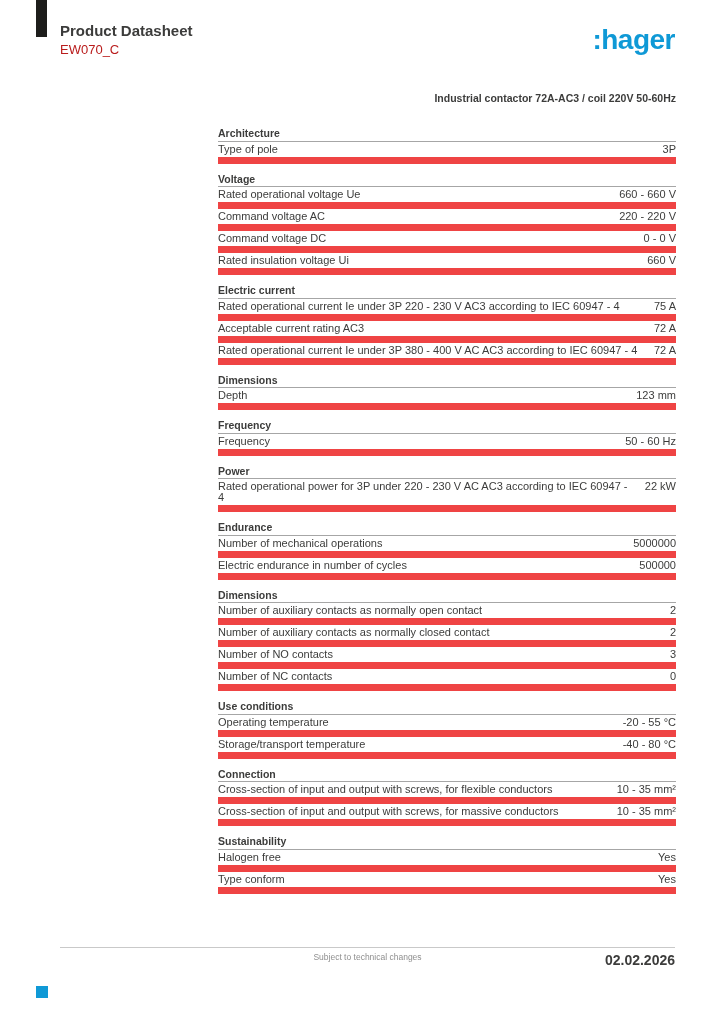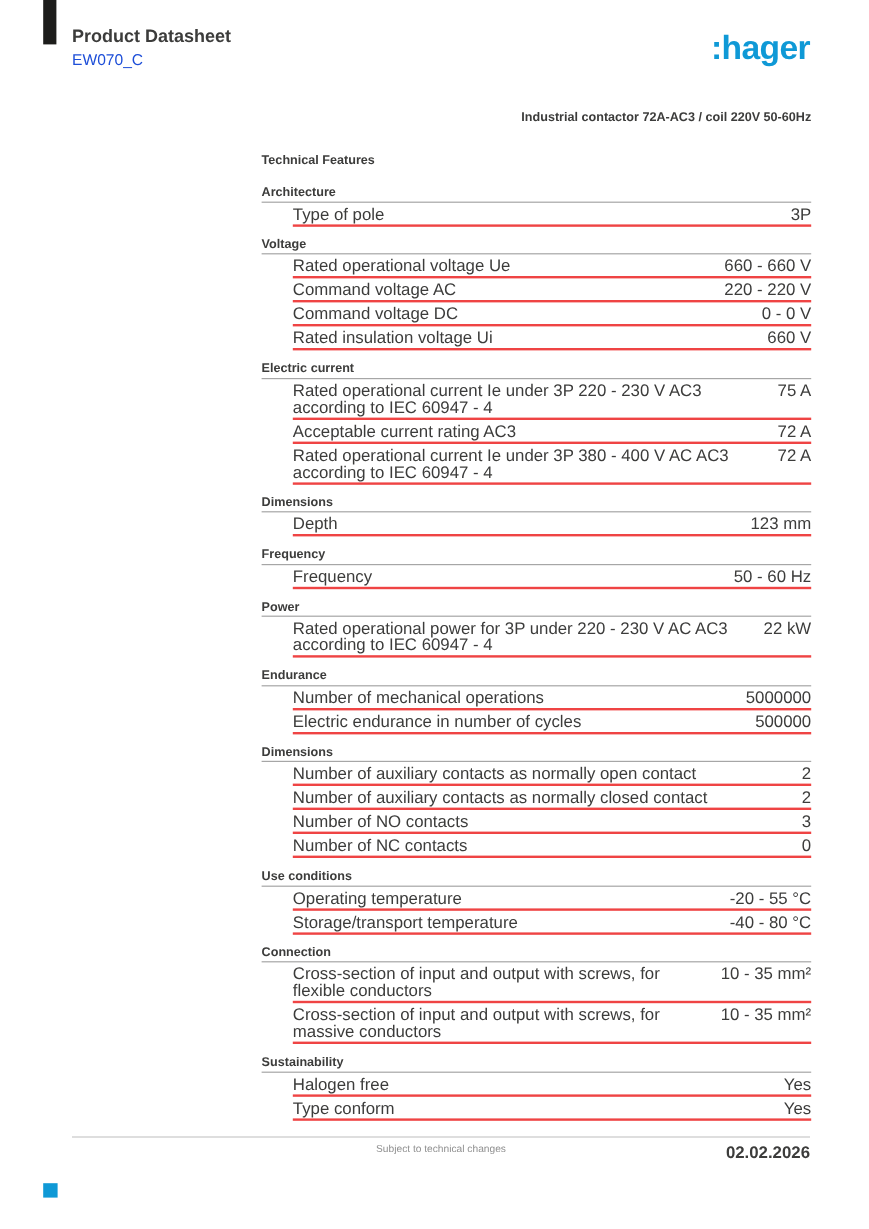--- a/index.html
+++ b/index.html
@@ -27,21 +27,21 @@
     position: absolute; left: 36px; top: 986px;
     width: 12px; height: 12px;
     background: var(--brand, #0f99d6);
   }
   
   .page-header {
     position: absolute; top: 22px; left: 60px; right: 49px;
     display: flex; justify-content: space-between; align-items: flex-start;
   }
   .doc-title { font-size: 15px; font-weight: bold; color: #3c3c3b; line-height: 1.2; }
-  .doc-ref   { font-size: 13px; color: #1d4ed8; margin-top: 2px; }
+  .doc-ref   { font-size: 13px; color: #b91c1c; margin-top: 2px; }
   .logo {
     font-size: 28px; font-weight: bold;
     color: var(--brand, #0f99d6);
     letter-spacing: -0.5px;
     line-height: 1;
     margin-top: 4px;
   }
   
   .content {
     position: absolute; top: 92px; left: 218px;
@@ -50,24 +50,23 @@
   .product-title  { font-size: 10.5px; font-weight: bold; margin: 0 0 24px 0; text-align: right; }
   .features-title { font-size: 10.5px; font-weight: bold; margin: 0 0 15px 0; }
   .section { margin-bottom: 10px; }
   .section-header {
     font-size: 10.5px; font-weight: bold; line-height: 1;
     padding-bottom: 2px;
     border-bottom: 1px solid #a6a6a6;
   }
   .row {
     display: flex; justify-content: space-between; align-items: baseline;
-    font-size: 14px; line-height: 1;
+    font-size: 11px; line-height: 1;
     padding: 2px 0;
-    border-bottom: 2px solid #ef4444;
-    margin-left: 26px;
+    border-bottom: 7px solid #ef4444;
   }
   .row .label { text-align: left; }
   .row .value { text-align: right; white-space: nowrap; margin-left: 14px; }
   
   .page-footer {
     position: absolute; top: 947px; left: 60px; right: 49px;
     border-top: 1px solid #c9c9c9;
     padding-top: 4px;
   }
   .footer-bar { position: relative; height: 12px; }
@@ -91,21 +90,20 @@
   <header class="page-header">
     <div class="header-left">
       <div class="doc-title">Product Datasheet</div>
       <div class="doc-ref">EW070_C</div>
     </div>
     <div class="logo">:hager</div>
   </header>
 
   <main class="content">
     <h1 class="product-title">Industrial contactor 72A-AC3 / coil 220V 50-60Hz</h1>
-    <h2 class="features-title">Technical Features</h2>
     <div id="sections">
         <section class="section">
           <div class="section-header">Architecture</div>
           <div class="row">
             <span class="label">Type of pole</span>
             <span class="value">3P</span>
           </div>
         </section>
         <section class="section">
           <div class="section-header">Voltage</div>

